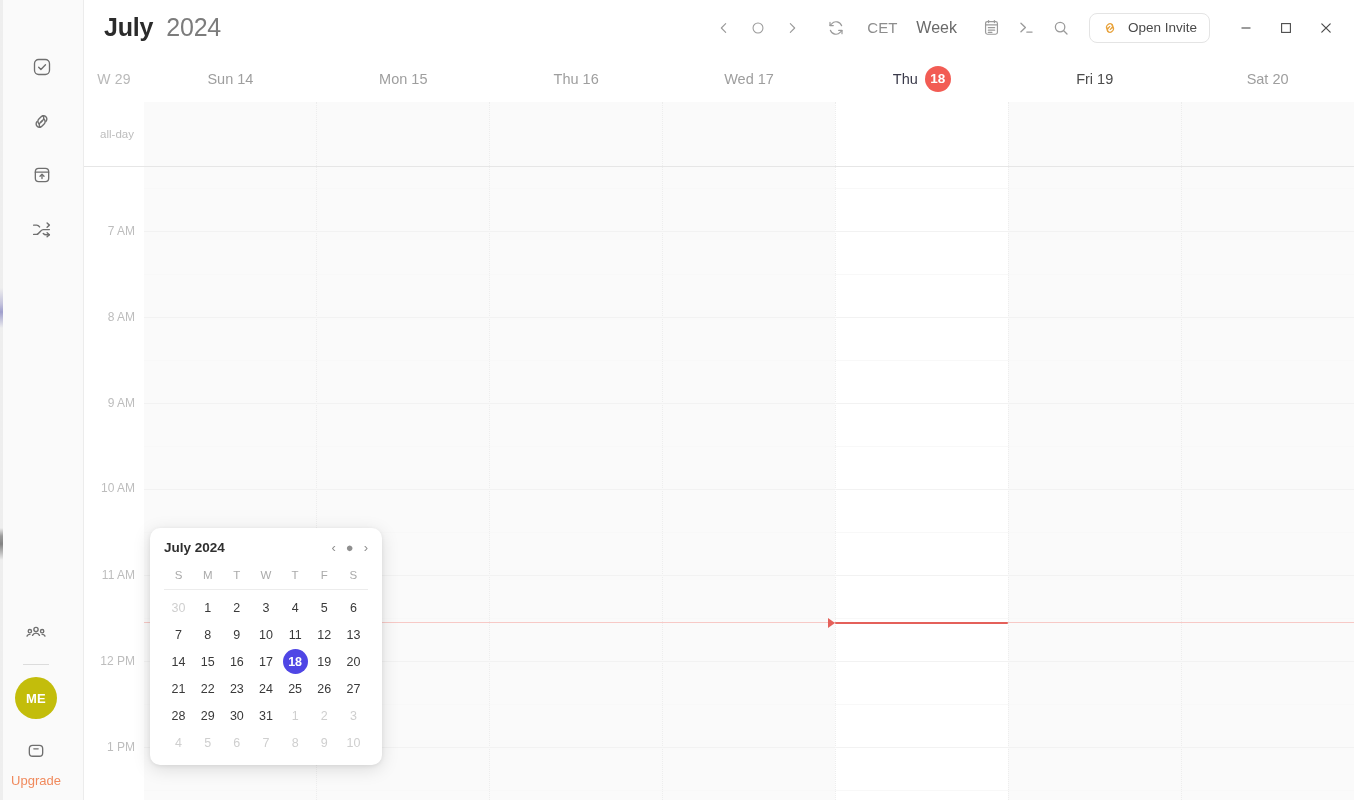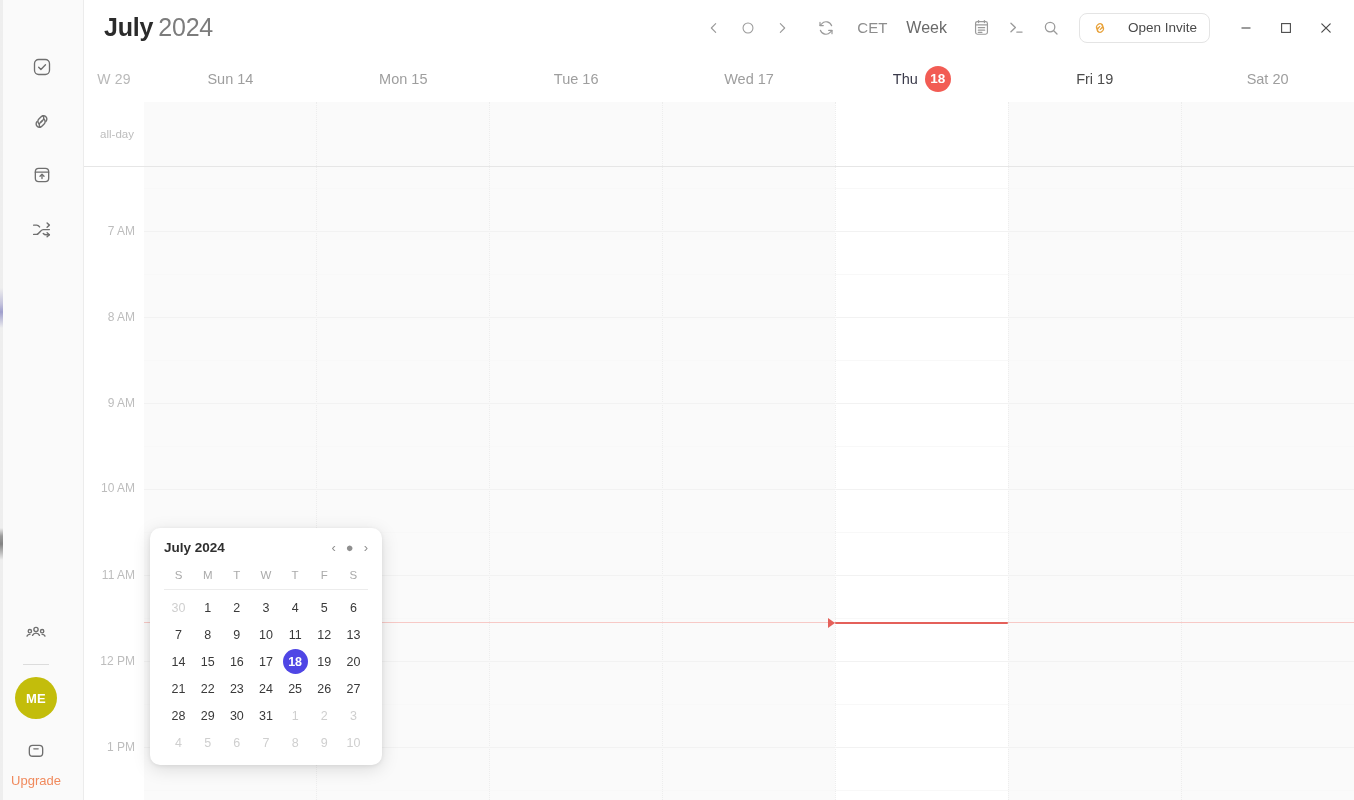--- a/index.html
+++ b/index.html
@@ -42,32 +42,32 @@
     font-size:13px; color:#f08a5d; padding:6px 0 12px; cursor:pointer; font-weight:400;
   }
 
   
   .main { position:relative; flex:1; height:800px; background:#fff; }
 
   
   .topbar { position:relative; height:55px; display:flex; align-items:center; padding-left:20px; }
   .title { font-size:25px; letter-spacing:-.2px; white-space:nowrap; }
   .title .m { color:#2b2b2b; font-weight:600; }
-  .title .y { color:#7c7c7c; font-weight:400; margin-left:5px; }
+  .title .y { color:#7c7c7c; font-weight:400; margin-left:13px; }
   .tools { margin-left:auto; display:flex; align-items:center; gap:2px; padding-right:8px; }
   .tbtn {
     height:32px; min-width:32px; padding:0 7px; border-radius:7px;
     display:flex; align-items:center; justify-content:center;
     color:#9a9a9a; font-size:15px; cursor:pointer; background:transparent; border:none;
     font-family:inherit;
   }
   .tbtn.txt { color:#8d8d8d; font-size:15px; }
   .tbtn.week { color:#6a6a6a; font-size:16px; padding:0 10px; }
   .invite {
-    display:flex; align-items:center; gap:20px;
+    display:flex; align-items:center; gap:10px;
     height:30px; padding:0 12px; margin-left:10px;
     border:1px solid #e4e4e4; border-radius:8px; background:#fff;
     font-size:13.5px; color:#4a4a4a; cursor:pointer; white-space:nowrap;
   }
   .wctl { display:flex; align-items:center; margin-left:14px; }
   .wbtn {
     width:40px; height:34px; display:flex; align-items:center; justify-content:center;
     color:#4a4a4a; cursor:pointer;
   }
 
@@ -338,21 +338,21 @@
       </div>
     </div>
 
     <div class="dayhead">
       <div class="gutter">
         <span class="wk">W 29</span>
       </div>
       <div id="dayheads" style="flex:1;display:flex">
           <div class="dcol dim">Sun 14</div>
           <div class="dcol dim">Mon 15</div>
-          <div class="dcol dim">Tue 16</div>
+          <div class="dcol dim">Thu 16</div>
           <div class="dcol dim">Wed 17</div>
           <div class="dcol today">
             <span>Thu</span>
             <span class="todaybadge">18</span>
           </div>
           <div class="dcol near">Fri 19</div>
           <div class="dcol dim">Sat 20</div>
         </div>
     </div>
 

